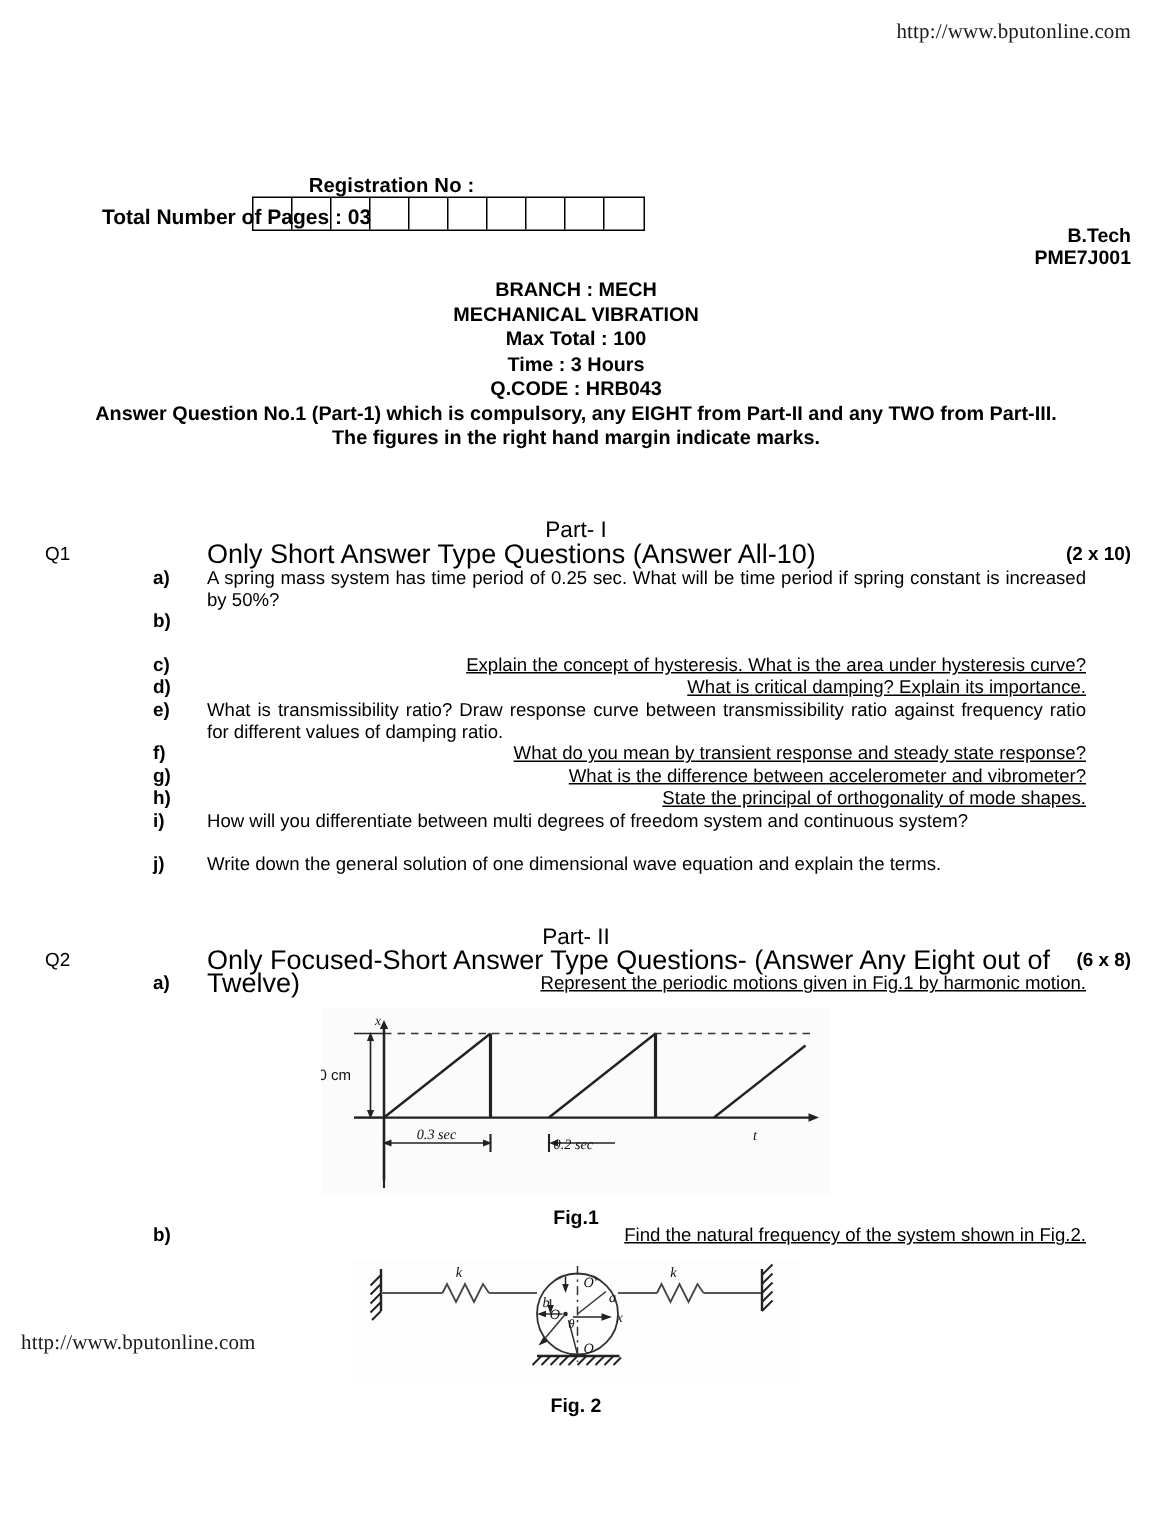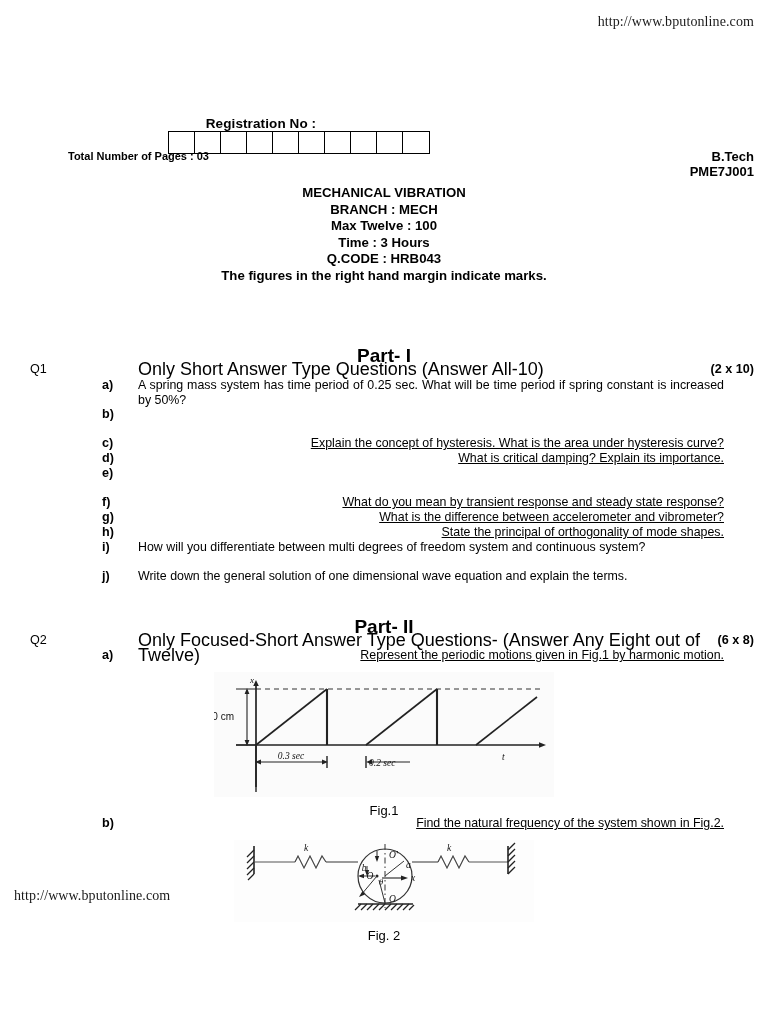--- a/index.html
+++ b/index.html
@@ -54,22 +54,22 @@
     border: 1.4px solid #000;
   }
   .reg-box {
     width: 26px; height: 21px;
     border-right: 1.4px solid #000;
   }
   .reg-box:last-child { border-right: none; }
 
   .totpages {
     position: absolute;
-    left: 68px; top: 150px;
-    font-size: 11px; font-weight: bold;
+    left: 68px; top: 136px;
+    font-size: 14px; font-weight: bold;
     white-space: nowrap;
     text-align: right;
   }
   .btech {
     position: absolute;
     right: 14px; top: 149px;
     text-align: right;
     font-size: 13px; font-weight: bold;
     line-height: 15px;
     white-space: nowrap;
@@ -87,21 +87,21 @@
   }
   .titleblock .line { white-space: nowrap; }
   .titleblock .wrapline { white-space: normal; }
   sup.ord { font-size: 9px; vertical-align: super; }
 
   
   .part-head {
     position: absolute;
     left: 60px; width: 648px;
     text-align: center;
-    font-size: 19px; font-weight: bold;
+    font-size: 15px; font-weight: normal;
   }
   #part1-head { top: 345px; }
   #part2-head { top: 616px; }
 
   
   .qrow {
     position: absolute;
     left: 30px; right: 14px;
     display: flex;
     font-size: 12.4px;
@@ -147,21 +147,21 @@
   }
   .subtext.nojust { text-align: right; text-decoration: underline; }
 
   
   .figwrap {
     position: absolute;
     left: 0; width: 768px;
     text-align: center;
   }
   .figcap {
-    font-size: 13px; font-weight: normal;
+    font-size: 13px; font-weight: bold;
     margin-top: 2px;
   }
   svg { display: inline-block; }
 </style>
 </head>
 <body>
 
 <div class="page">
 
   <div class="url-top">http://www.bputonline.com</div>
@@ -183,25 +183,26 @@
   </div>
 
   <div class="totpages">Total Number of Pages : 03</div>
 
   <div class="btech">
     <div>B.Tech</div>
     <div>PME7J001</div>
   </div>
 
   <div class="titleblock">
+    <div class="line">BRANCH : MECH</div>
     <div class="line">MECHANICAL VIBRATION</div>
-    <div class="line">BRANCH : MECH</div>
-    <div class="line">Max Twelve : 100</div>
+    <div class="line">Max Total : 100</div>
     <div class="line">Time : 3 Hours</div>
     <div class="line">Q.CODE : HRB043</div>
+    <div class="wrapline">Answer Question No.1 (Part-1) which is compulsory, any EIGHT from Part-II and any TWO from Part-III.</div>
     <div class="wrapline">The figures in the right hand margin indicate marks.</div>
   </div>
 
   <div class="part-head" id="part1-head">Part- I</div>
 
   <div class="qrow" style="top:362px">
     <span class="qnum">Q1</span>
     <span class="qhead-text">Only Short Answer Type Questions (Answer All-10)</span>
     <span class="qmarks">(2 x 10)</span>
   </div>
@@ -216,20 +217,21 @@
   <div class="subrow" style="top:436px">
     <span class="sublabel">c)</span>
     <span class="subtext nojust">Explain the concept of hysteresis. What is the area under hysteresis curve?</span>
   </div>
   <div class="subrow" style="top:451px">
     <span class="sublabel">d)</span>
     <span class="subtext nojust">What is critical damping? Explain its importance.</span>
   </div>
   <div class="subrow" style="top:466px">
     <span class="sublabel">e)</span>
+    <span class="subtext">What is transmissibility ratio? Draw response curve between transmissibility ratio against frequency ratio for different values of damping ratio.</span>
   </div>
   <div class="subrow" style="top:495px">
     <span class="sublabel">f)</span>
     <span class="subtext nojust">What do you mean by transient response and steady state response?</span>
   </div>
   <div class="subrow" style="top:510px">
     <span class="sublabel">g)</span>
     <span class="subtext nojust">What is the difference between accelerometer and vibrometer?</span>
   </div>
   <div class="subrow" style="top:525px">

